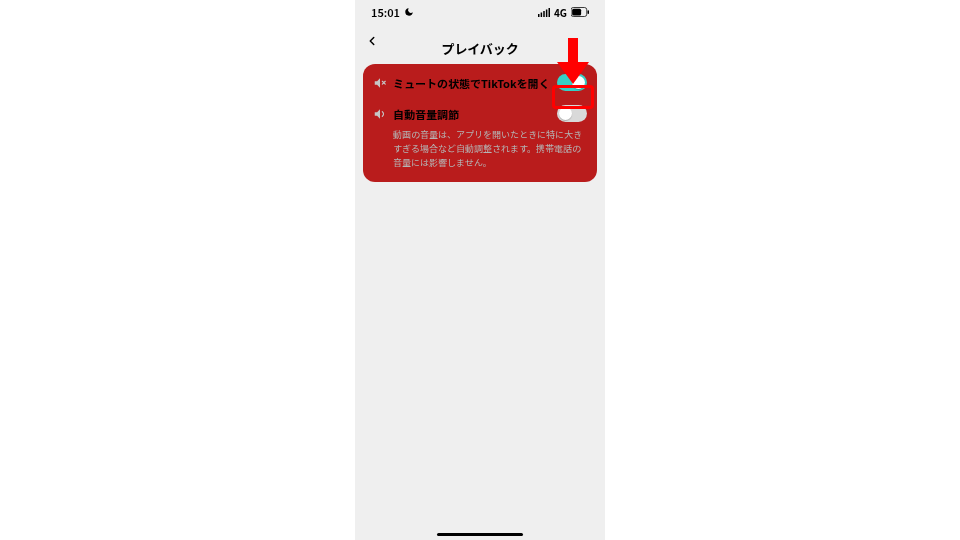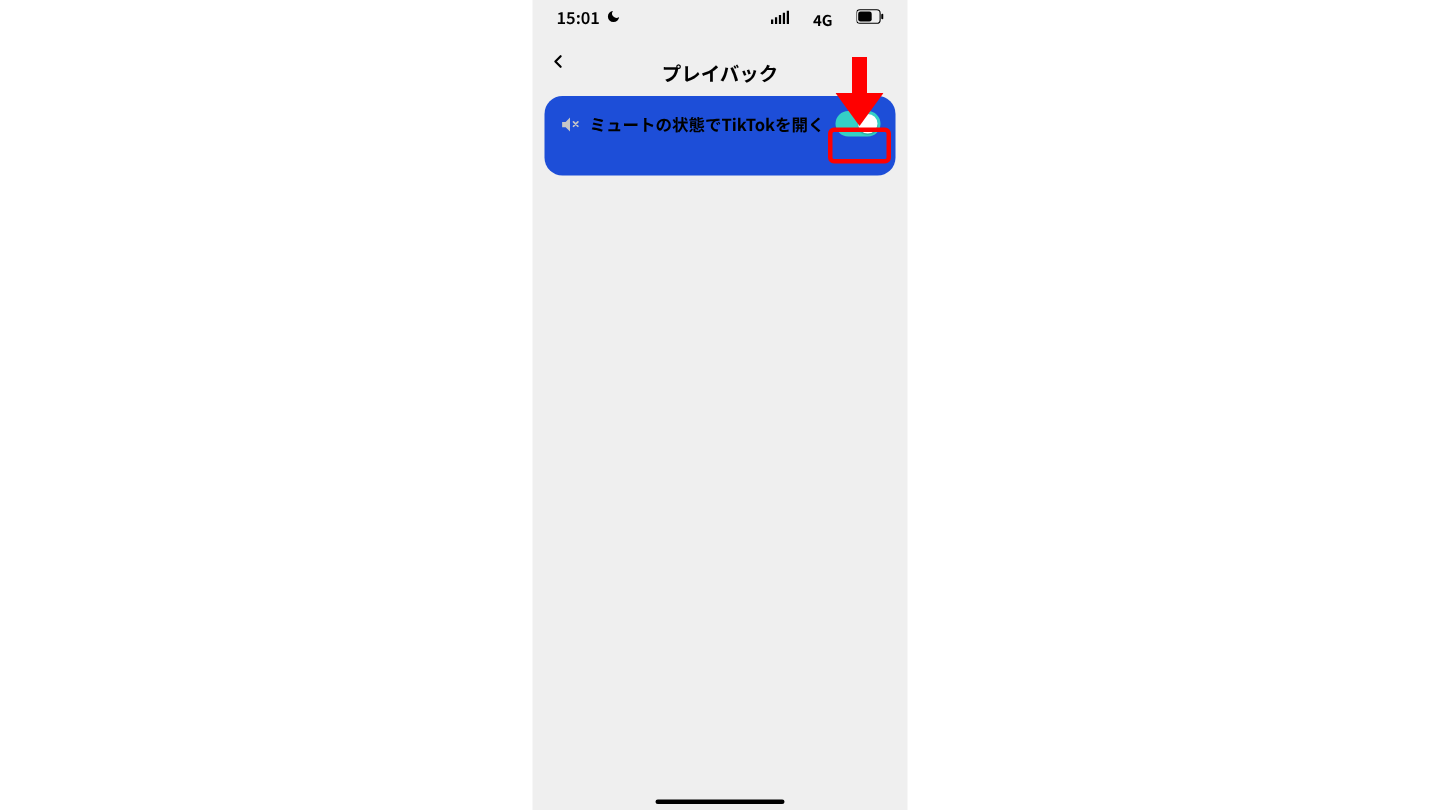--- a/index.html
+++ b/index.html
@@ -1,24 +1,24 @@
 <!DOCTYPE html>
 <html><head>
 <meta charset="utf-8">
 <style>
   html,body{margin:0;padding:0;width:960px;height:540px;background:#fff;font-family:-apple-system,"Hiragino Sans","Noto Sans JP",sans-serif;overflow:hidden}
   .stage{position:relative;width:908px;height:540px}
   .phone{position:absolute;left:355px;top:0;width:250px;height:540px;background:#efefef;border-radius:0}
   .status{display:flex;align-items:center;justify-content:space-between;height:24px;padding:0 16px;font-size:11px;font-weight:600;color:#000}
   .status .left{display:flex;align-items:center;gap:4px}
-  .status .right{display:flex;align-items:center;gap:16px}
+  .status .right{display:flex;align-items:center;gap:4px}
   .nav{position:relative;height:34px;display:flex;align-items:flex-end;justify-content:center}
   .nav .back{position:absolute;left:10px;top:50%;transform:translateY(-50%);font-size:16px;line-height:1;color:#000}
   .nav .title{font-size:13px;font-weight:700;color:#000}
-  .card{margin:6px 8px 0 8px;background:#1d4ed8;border-radius:12px;padding:10px 10px 12px 10px}
+  .card{margin:6px 8px 0 8px;background:#b91c1c;border-radius:12px;padding:10px 10px 12px 10px}
   .row{display:flex;align-items:center;gap:6px}
   .ic{flex:0 0 auto;display:flex;align-items:center;justify-content:center;color:#c6c6c6}
   .row .label{flex:1 1 auto;font-size:11px;font-weight:700;color:#000}
   .toggle{position:relative;width:30px;height:17px;border-radius:9px;background:#d9d9d9;flex:0 0 auto}
   .toggle .knob{position:absolute;top:2px;left:2px;width:13px;height:13px;border-radius:50%;background:#fff;box-shadow:0 1px 1px rgba(0,0,0,.2)}
   .toggle.on{background:#35d0c6}
   .toggle.on .knob{left:auto;right:2px}
   .desc{margin:6px 0 0 20px;font-size:9px;line-height:1.55;color:#b5b5b5}
   .divider{height:14px}
   .home-ind{position:absolute;bottom:4px;left:50%;transform:translateX(-50%);width:86px;height:3px;border-radius:2px;background:#000}
@@ -81,20 +81,33 @@
             </svg>
         </span>
         <span class="label">ミュートの状態でTikTokを開く</span>
         <span class="toggle on">
             <span class="knob"></span>
           </span>
       </div>
 
       <div class="divider"></div>
 
+      <div class="row">
+        <span class="ic">
+          <svg width="14" height="14" viewBox="0 0 24 24" fill="#c6c6c6">
+              <path d="M3 9v6h4l5 5V4L7 9H3z"></path>
+              <path d="M16 8a5 5 0 010 8" fill="none" stroke="#c6c6c6" stroke-width="2" stroke-linecap="round"></path>
+            </svg>
+        </span>
+        <span class="label">自動音量調節</span>
+        <span class="toggle">
+            <span class="knob"></span>
+          </span>
+      </div>
+      <div class="desc">動画の音量は、アプリを開いたときに特に大きすぎる場合など自動調整されます。携帯電話の音量には影響しません。</div>
 
     </div>
 
     <div class="home-ind"></div>
   </div>
 
   <div class="hl" style="left:552px;top:85px;width:42px;height:24px"></div>
 
   <div class="arrow" style="left:557px;top:38px">
     <svg width="32" height="46" viewBox="0 0 32 46">

